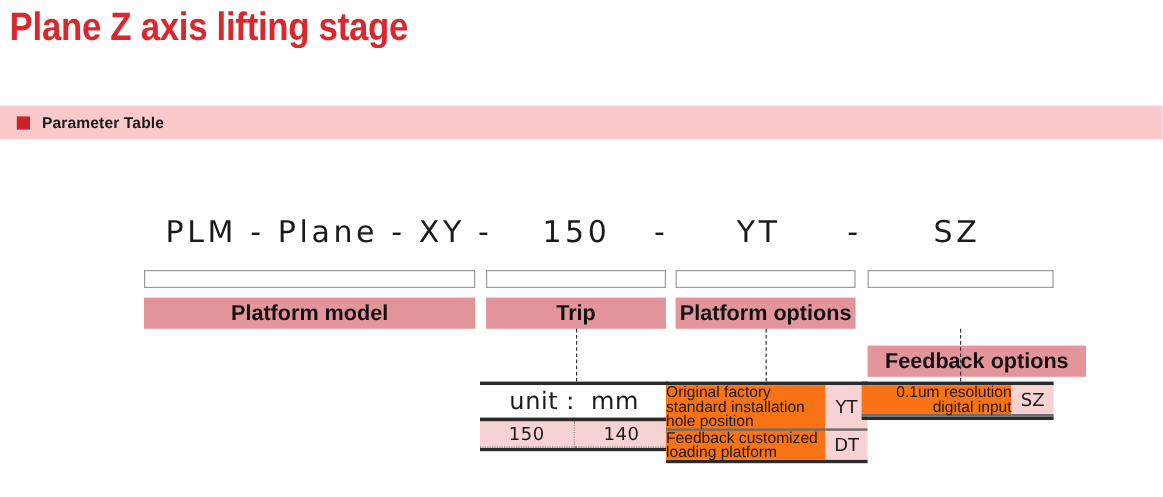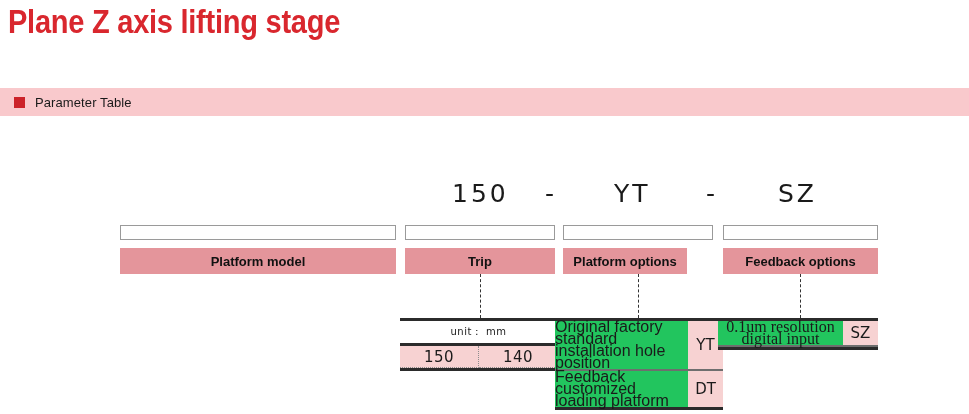--- a/index.html
+++ b/index.html
@@ -45,21 +45,21 @@
   .section-bullet {
     width: 11px;
     height: 11px;
     background: #CC2229;
     margin-left: 14px;
     margin-right: 10px;
     flex: 0 0 auto;
   }
   .section-title {
     font-size: 13px;
-    font-weight: normal;
+    font-weight: bold;
     color: #1a1a1a;
     letter-spacing: 0.1px;
   }
 
   
   .code-row {
     position: absolute;
     top: 178px;
     left: 0;
     width: 969px;
@@ -94,21 +94,21 @@
 
   
   .cat-label {
     position: absolute;
     top: 248px;
     height: 26px;
     background: #E4959B;
     display: flex;
     align-items: center;
     justify-content: center;
-    font-size: 13px;
+    font-size: 18px;
     font-weight: bold;
     color: #111111;
     box-sizing: border-box;
     white-space: nowrap;
   }
 
   
   .connector {
     position: absolute;
     width: 0;
@@ -130,21 +130,21 @@
   .subtable td {
     padding: 0;
     vertical-align: middle;
   }
 
   
   .trip-unit {
     height: 22px;
     text-align: center;
     font-family: "DejaVu Sans", sans-serif;
-    font-size: 10px;
+    font-size: 20px;
     color: #1a1a1a;
     background: #ffffff;
     border-bottom: 3px solid #2b2b2b;
     letter-spacing: 0.5px;
   }
   .trip-cell {
     height: 21px;
     background: #F7D2D2;
     font-family: "DejaVu Sans", sans-serif;
     font-size: 15px;
@@ -154,30 +154,29 @@
   }
   .trip-row-sep td {
     border-bottom: 1px dotted #8d8d8d;
   }
   .trip-vsep {
     border-right: 1px dotted #8d8d8d;
   }
 
   
   .opt-desc {
-    background: #22c55e;
-    font-size: 16px;
+    background: #f97316;
+    font-size: 13px;
     color: #1a1a1a;
     line-height: 12px;
     padding: 3px 5px 3px 6px;
     letter-spacing: 0px;
   }
   .opt-desc.center {
-    text-align: center;
-    font-family: Liberation Serif, serif;
+    text-align: right;
   }
   .opt-code {
     background: #F7D2D2;
     font-family: "DejaVu Sans", sans-serif;
     font-size: 15px;
     color: #1a1a1a;
     text-align: center;
     width: 35px;
   }
   .opt-rowsep td {
@@ -191,36 +190,37 @@
 <body>
 
 <div class="page-title">Plane Z axis lifting stage</div>
 
 <div class="section-bar">
   <div class="section-bullet"></div>
   <div class="section-title">Parameter Table</div>
 </div>
 
 <div class="code-row">
+  <div class="code-token" style="left:138px;">PLM - Plane - XY -</div>
   <div class="code-token" style="left:452px;">150</div>
   <div class="code-dash" style="left:545px;">-</div>
   <div class="code-token" style="left:614px;">YT</div>
   <div class="code-dash" style="left:706px;">-</div>
   <div class="code-token" style="left:778px;">SZ</div>
 </div>
 
 <div class="bracket" style="left:120px; width:276px;"></div>
 <div class="bracket" style="left:405px; width:150px;"></div>
 <div class="bracket" style="left:563px; width:150px;"></div>
 <div class="bracket" style="left:723px; width:155px;"></div>
 
 <div class="cat-label" style="left:120px; width:276px;">Platform model</div>
 <div class="cat-label" style="left:405px; width:150px;">Trip</div>
-<div class="cat-label" style="left:563px; width:124px;">Platform options</div>
-<div class="cat-label" style="left:723px; width:155px;">Feedback options</div>
+<div class="cat-label" style="left:563px; width:150px;">Platform options</div>
+<div class="cat-label" style="left:723px; width:182px;margin-top:40px;">Feedback options</div>
 
 <div class="connector" style="left:480px; top:274px; height:44px;"></div>
 <div class="connector" style="left:638px; top:274px; height:44px;"></div>
 <div class="connector" style="left:800px; top:274px; height:44px;"></div>
 
 <div class="subtable" style="left:400px; top:318px; width:157px;">
   <table>
     <tbody>
         <tr>
       <td class="trip-unit" colspan="2">unit： mm</td>

